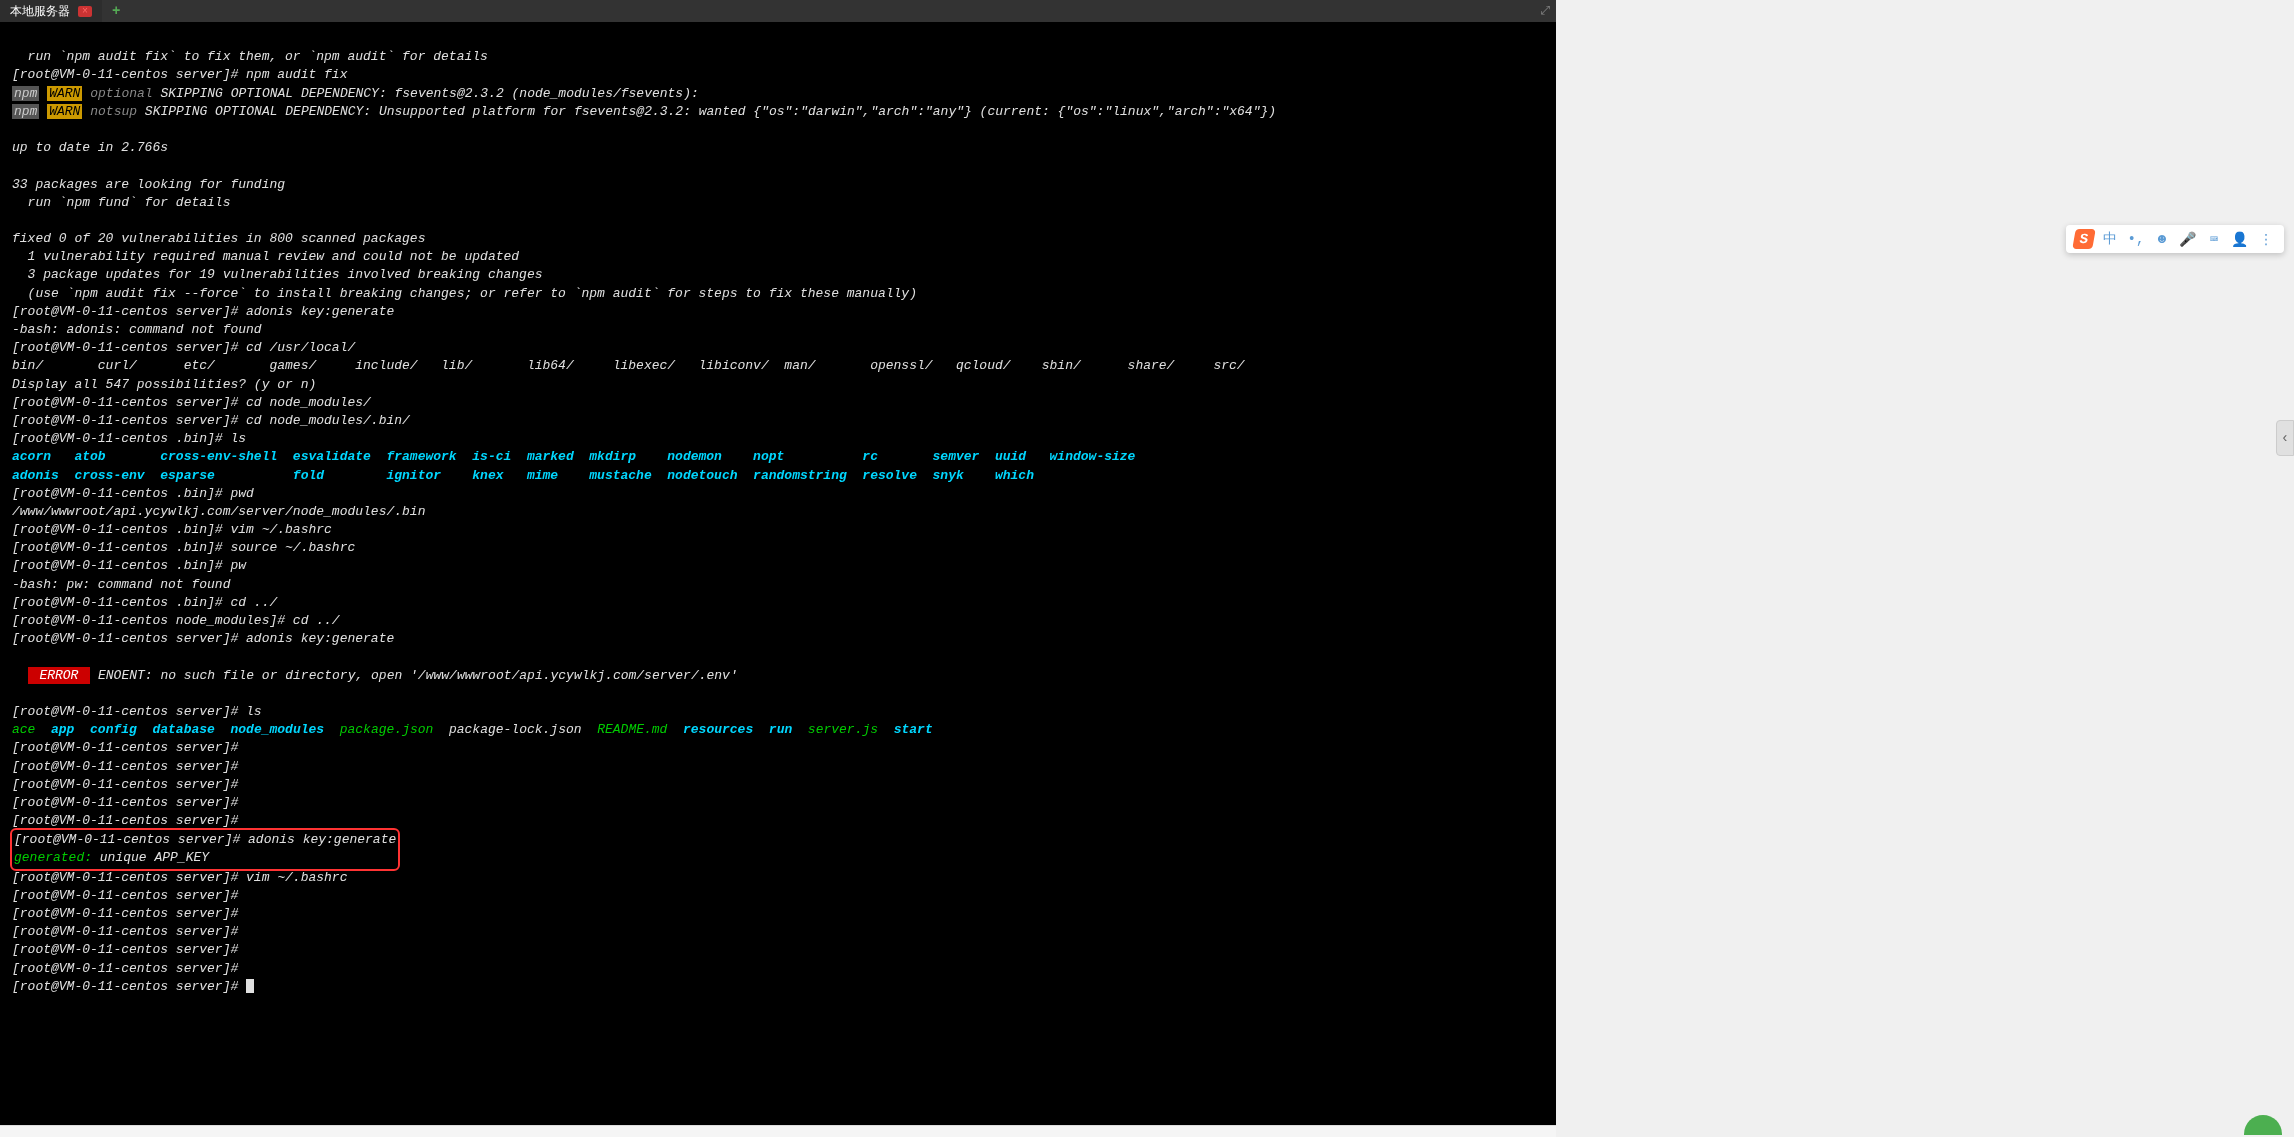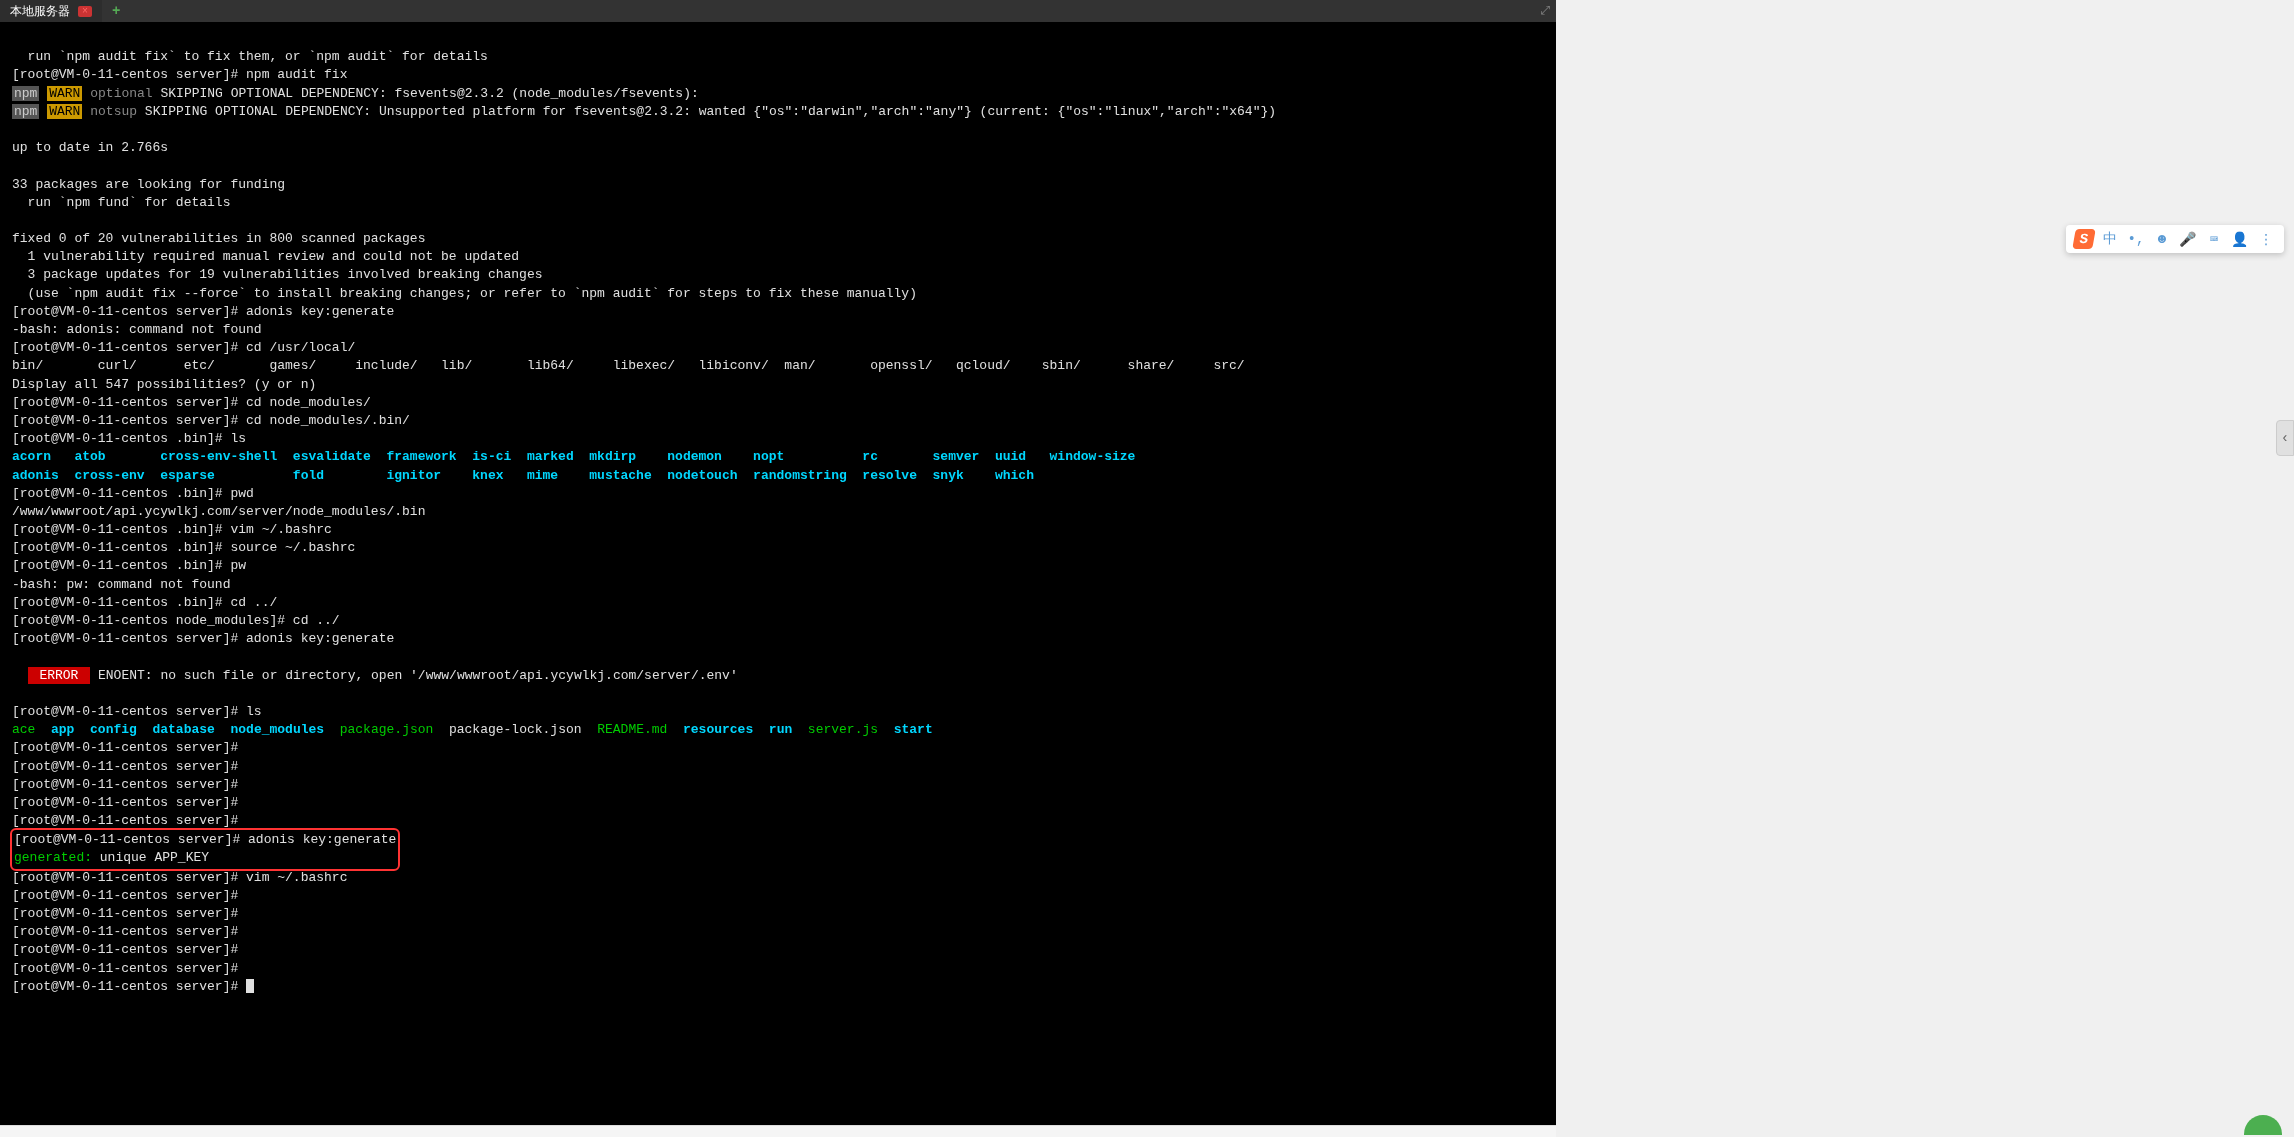--- a/index.html
+++ b/index.html
@@ -55,20 +55,21 @@
       cursor: pointer;
       font-size: 14px;
       font-weight: bold;
     }
     .terminal {
       padding: 8px 12px;
       color: #e0e0e0;
       line-height: 1.4;
       font-size: 13px;
       white-space: pre;
+      font-style: italic;
     }
     .yellow-bg { background: #cc9900; color: #000; padding: 0 2px; }
     .gray-bg { background: #555; color: #ccc; padding: 0 2px; }
     .dim { color: #888; }
     .cyan-bold { color: #00d7ff; font-weight: bold; }
     .green { color: #00cc00; }
     .red-bg { background: #cc0000; color: #fff; padding: 1px 4px; }
     .red-box {
       border: 2px solid #ff3333;
       border-radius: 6px;

